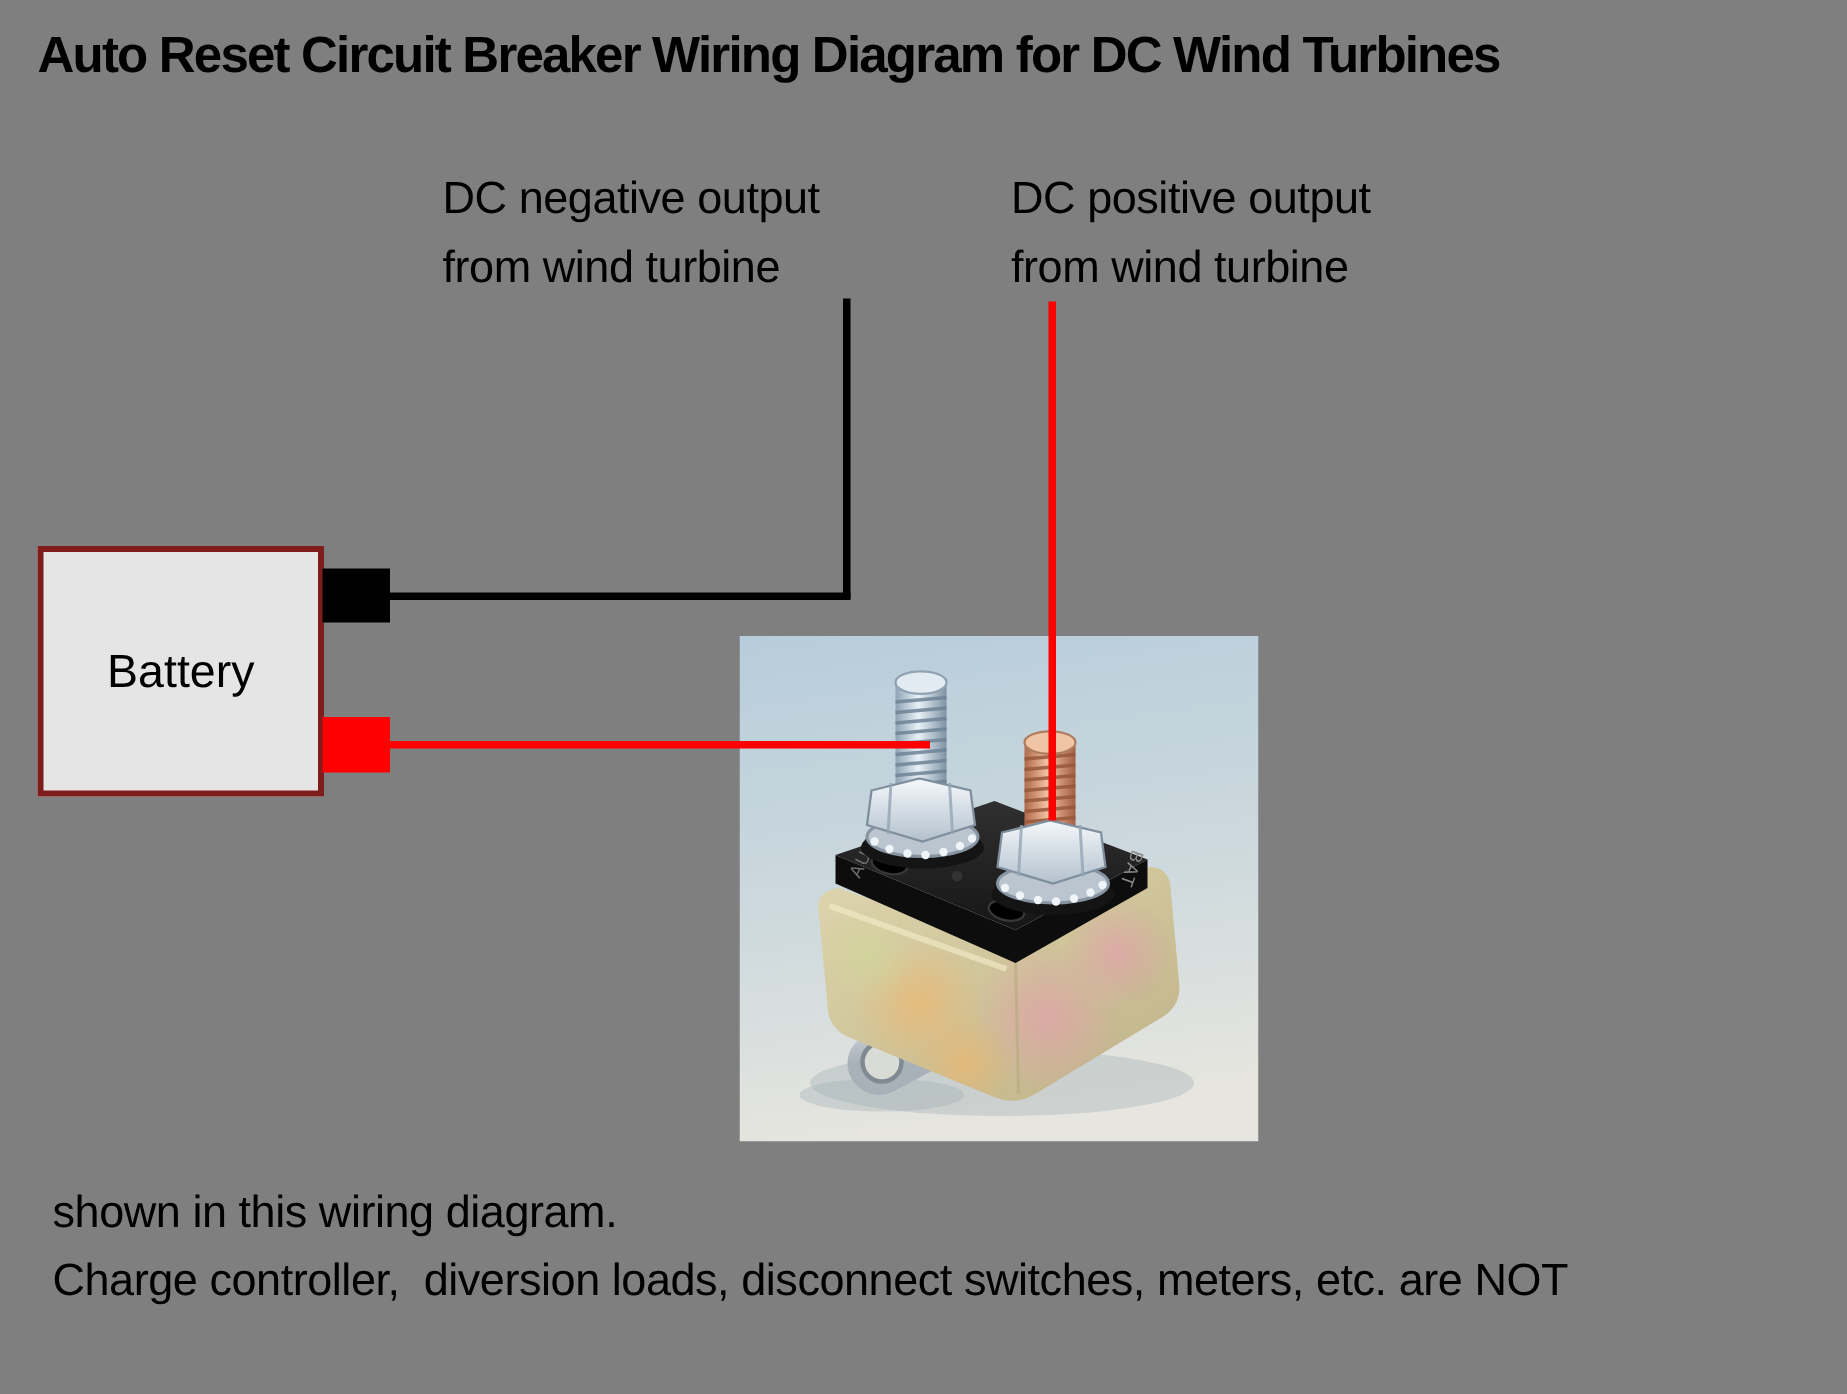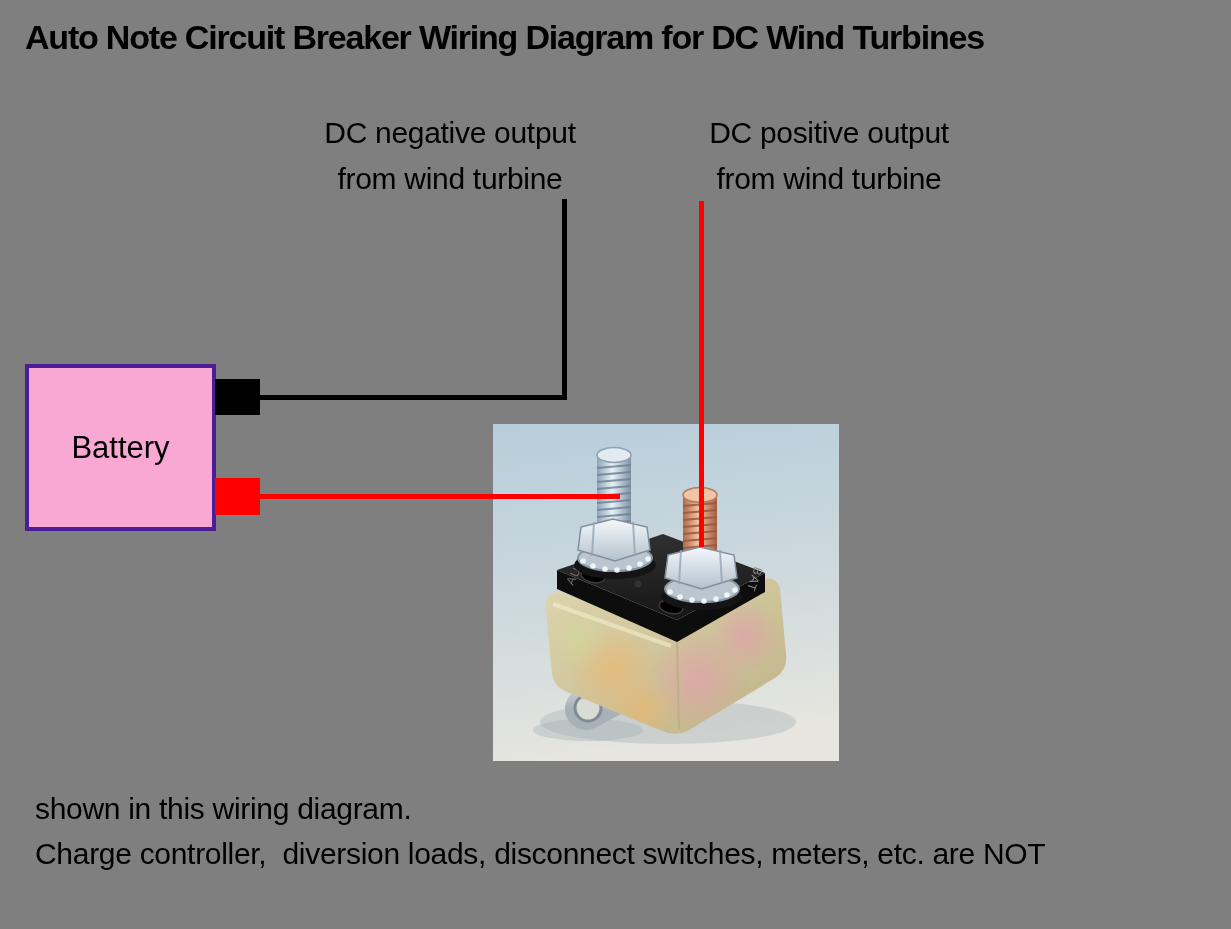--- a/index.html
+++ b/index.html
@@ -5,55 +5,55 @@
   html,body{margin:0;padding:0;background:#7f7f7f;}
   #canvas{
     position:relative;width:1231px;height:929px;background:#7f7f7f;
     overflow:hidden;font-family:"Liberation Sans",sans-serif;color:#000;
   }
   .title{
     position:absolute;left:25px;top:18px;
     font-size:34px;font-weight:bold;letter-spacing:-1.2px;white-space:nowrap;
   }
   .wire-label{
-    position:absolute;top:110px;width:310px;text-align:center;
+    position:absolute;top:110px;width:310px;
     font-size:30px;line-height:46px;letter-spacing:-0.3px;
   }
   .wire-label.neg{left:295px;}
   .wire-label.pos{left:674px;}
   .wire{position:absolute;}
   .wire.black{background:#000;}
   .wire.red{background:#ff0000;}
   #neg-wire-v{left:562px;top:199px;width:5px;height:200px;}
   #neg-wire-h{left:259px;top:395px;width:308px;height:5px;}
   #pos-wire-batt{left:259px;top:494px;width:361px;height:5px;}
   #pos-wire-v{left:699px;top:201px;width:5px;height:346px;}
   .battery{
     position:absolute;left:25px;top:364px;width:191px;height:167px;
-    box-sizing:border-box;border:4px solid #4c1d95;background:#f9a8d4;
+    box-sizing:border-box;border:4px solid #7f1d1d;background:#e5e5e5;
     display:flex;align-items:center;justify-content:center;
     font-size:31px;
   }
   .terminal{position:absolute;left:215px;width:45px;}
   .terminal.neg{top:379px;height:36px;background:#000;}
   .terminal.pos{top:478px;height:37px;background:#ff0000;}
   .photo{position:absolute;left:493px;top:424px;width:346px;height:337px;}
   .photo svg{display:block;}
   .note{
     position:absolute;left:35px;top:786px;width:1180px;
     font-size:30px;line-height:45px;letter-spacing:-0.3px;
   }
   .note div{white-space:pre-wrap;}
 </style>
 </head>
 <body>
 
 <div id="canvas">
 
-  <div class="title">Auto Note Circuit Breaker Wiring Diagram for DC Wind Turbines</div>
+  <div class="title">Auto Reset Circuit Breaker Wiring Diagram for DC Wind Turbines</div>
 
   <div class="wire-label neg">
     <div>DC negative output</div>
     <div>from wind turbine</div>
   </div>
 
   <div class="wire-label pos">
     <div>DC positive output</div>
     <div>from wind turbine</div>
   </div>

